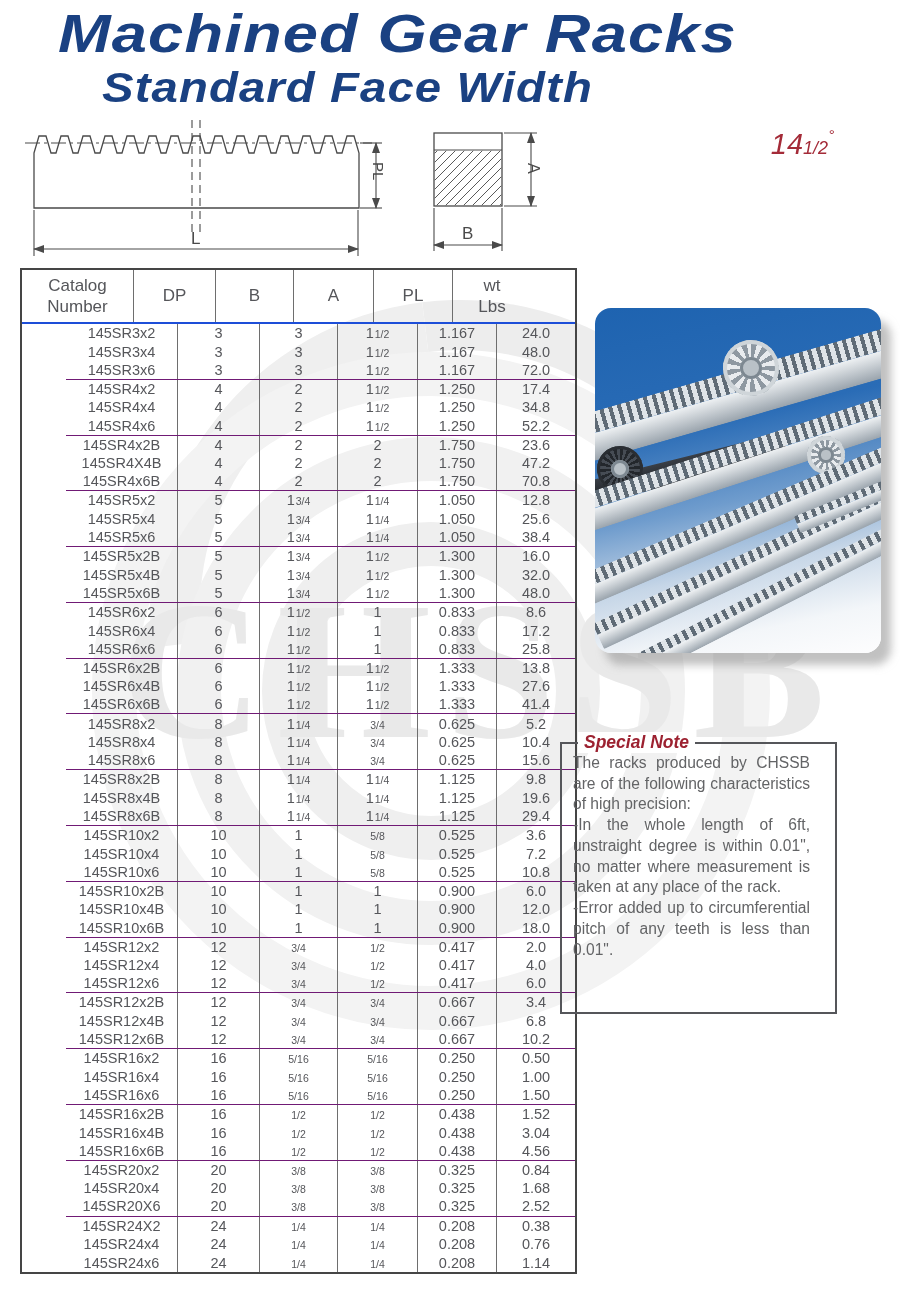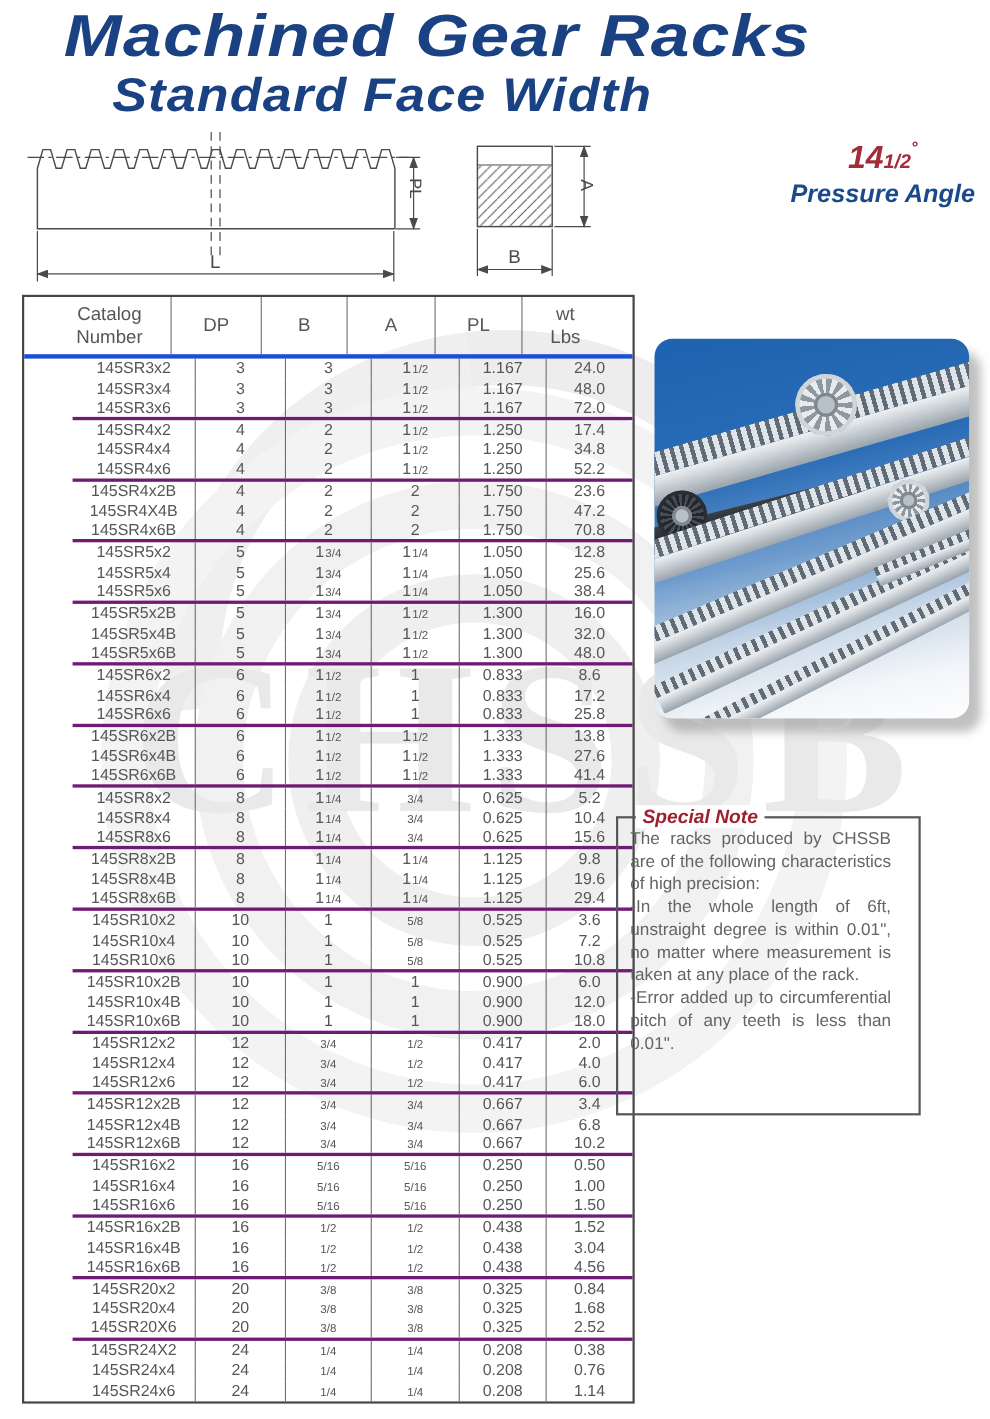--- a/index.html
+++ b/index.html
@@ -22,35 +22,35 @@
          transform-origin:left top;white-space:nowrap;}
   .subtitle{position:absolute;left:102px;top:63px;margin:0;font-size:43px;font-weight:bold;
             font-style:italic;color:#1a4182;letter-spacing:1px;transform:scaleX(1.1);
             transform-origin:left top;white-space:nowrap;}
   
   .rack-svg{position:absolute;left:22px;top:118px;z-index:1;}
   .sect-svg{position:absolute;left:425px;top:118px;z-index:1;}
   .rack-svg text,.sect-svg text{fill:#4a4a4a;font-family:"Liberation Sans",sans-serif;}
   
   .pressure{position:absolute;left:715px;top:127px;width:175px;text-align:center;z-index:1;}
-  .pa-value{font-weight:bold;font-style:italic;color:#a42b38;line-height:1;}
+  .pa-value{font-weight:normal;font-style:italic;color:#a42b38;line-height:1;}
   .pa-num{font-size:29px;}
   .pa-frac{font-size:18px;}
   .pa-deg{font-size:15px;vertical-align:14px;}
   .pa-label{font-weight:bold;font-style:italic;color:#1b4a8c;font-size:23px;margin-top:4px;}
   
   .spec-table{position:absolute;left:20px;top:268px;z-index:1;border:2px solid #454545;
               background:transparent;}
-  .thead{display:flex;height:52px;border-bottom:4px solid #1d4ed8;justify-content:center;}
+  .thead{display:flex;height:52px;border-bottom:2px solid #1d4ed8;}
   .hc{display:flex;align-items:center;justify-content:center;text-align:center;
       font-size:17px;white-space:pre-line;line-height:1.25;border-right:1px solid #6e6e6e;
       box-sizing:border-box;}
   .hc:last-child,.tc:last-child{border-right:none;}
   .tr{display:flex;height:18.6px;box-sizing:border-box;margin-left:44px;}
-  .tr.gend{border-bottom:3px solid #701a75;}
+  .tr.gend{border-bottom:1px solid #701a75;}
   .tc{display:flex;align-items:center;justify-content:center;font-size:14.5px;
       border-right:1px solid #6e6e6e;box-sizing:border-box;line-height:1;}
   .c0{width:112px;}.c1{width:82px;}.c2{width:78px;}.c3{width:80px;}.c4{width:79px;}.c5{width:78px;}
   .frac{font-size:10.5px;padding-top:2px;}
   .whole{font-size:14.5px;}
   .tc .whole + .frac{margin-left:1px;}
   
   .photo{position:absolute;left:595px;top:308px;width:286px;height:345px;border-radius:16px;
          overflow:hidden;z-index:2;
          background:linear-gradient(168deg,#1e63b0 0%,#2a6cb6 34%,#6f9ccd 55%,#c6d6e7 72%,#f3f6f9 88%,#fdfdfe 100%);
@@ -141,21 +141,20 @@
     <g stroke="#4a4a4a" stroke-width="1.1" fill="none">
       <line x1="9" y1="90" x2="9" y2="133"></line>
       <line x1="77" y1="90" x2="77" y2="133"></line>
       <line x1="9" y1="127" x2="77" y2="127" marker-start="url(#ar)" marker-end="url(#ar)"></line>
     </g>
     <text font-size="17" x="37" y="121">B</text>
   </svg>
 
   <div class="pressure">
     <div class="pa-value"><span class="pa-num">14</span><span class="pa-frac">1/2</span><span class="pa-deg">°</span></div>
-    <div class="pa-label">Pressure Angle</div>
   </div>
 
   <div class="spec-table">
     <div class="thead" id="thead">
         <div class="hc c0">Catalog
 Number</div>
         <div class="hc c1">DP</div>
         <div class="hc c2">B</div>
         <div class="hc c3">A</div>
         <div class="hc c4">PL</div>

